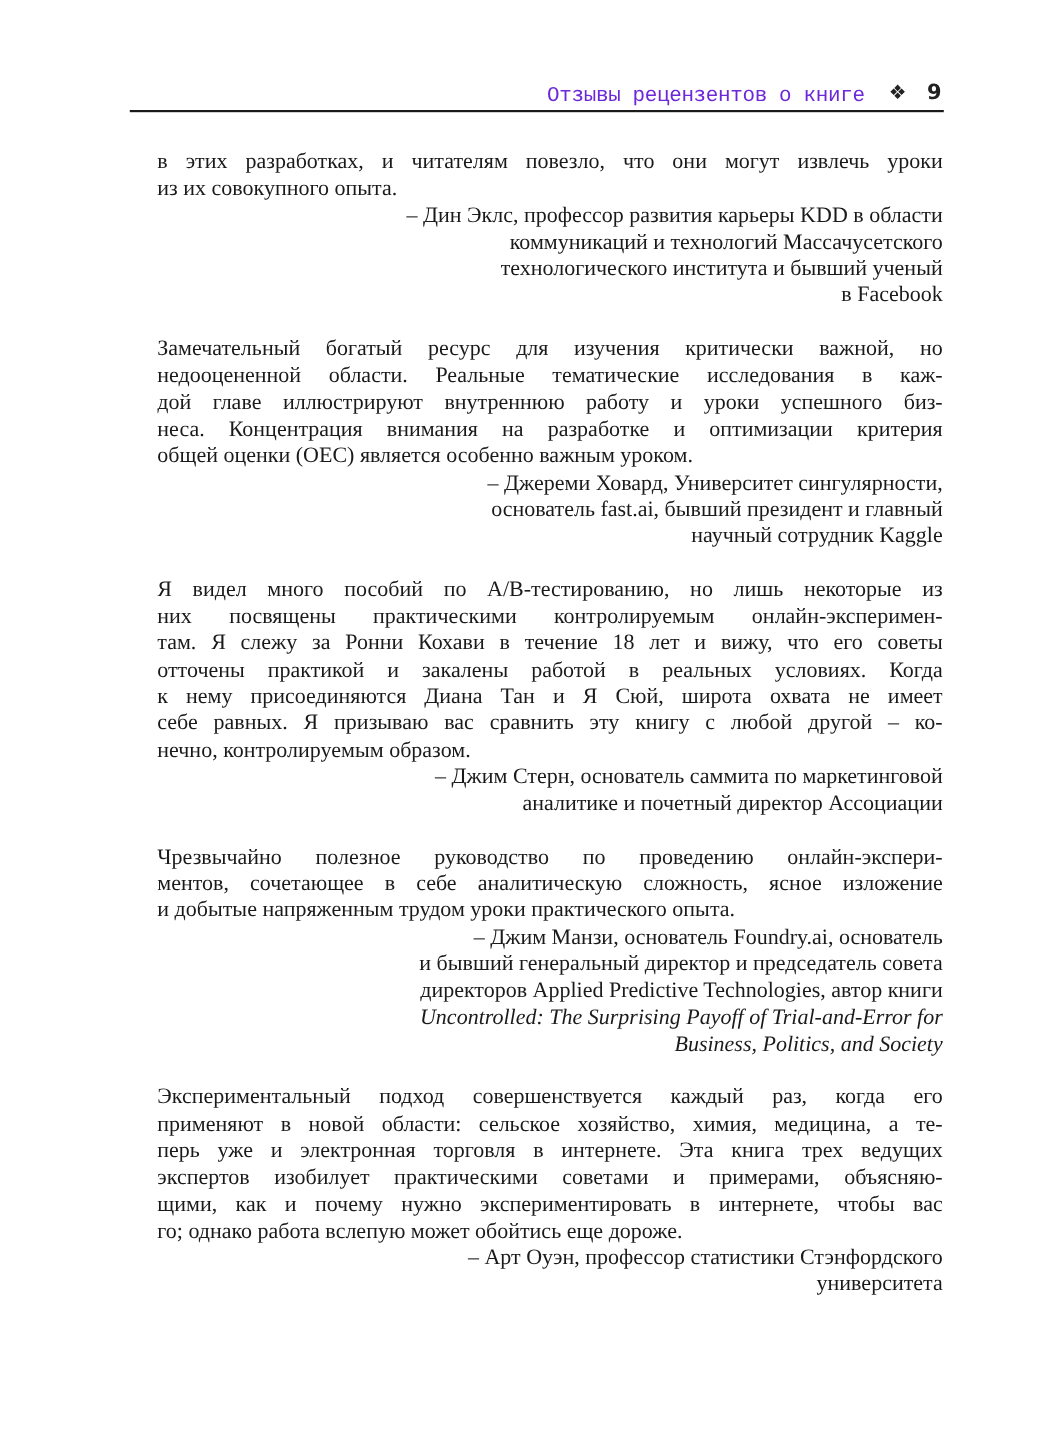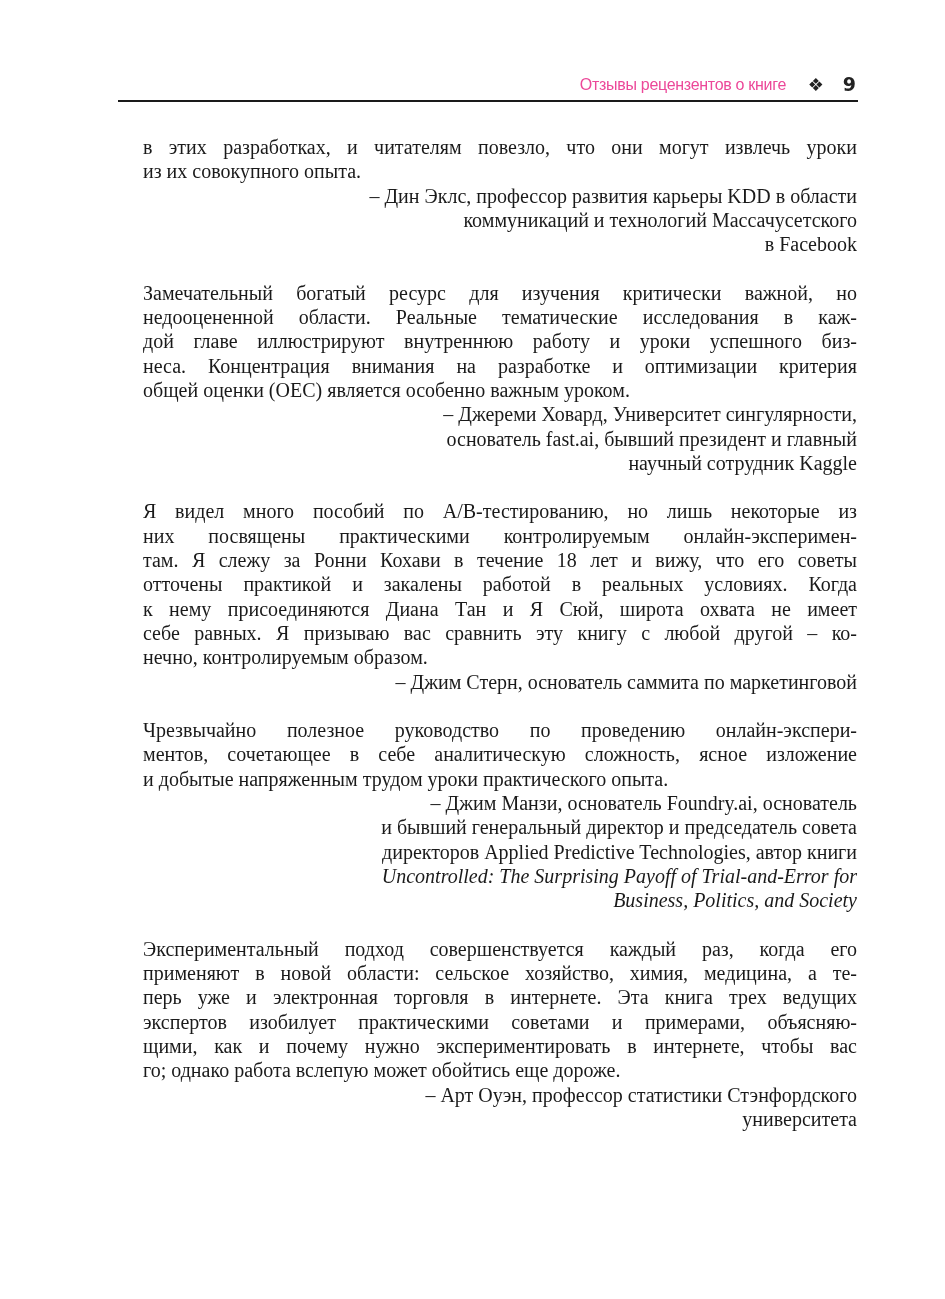--- a/index.html
+++ b/index.html
@@ -19,24 +19,24 @@
       left: 118px;
       top: 72px;
       width: 740px;
       height: 28px;
       border-bottom: 2px solid #1a1a1a;
     }
     .header-title {
       position: absolute;
       right: 72px;
       top: 4px;
-      font-family: Liberation Sans, sans-serif;
-      font-size: 16px;
+      font-family: Liberation Mono, monospace;
+      font-size: 19px;
       letter-spacing: -0.3px;
-      color: #ec4899;
+      color: #6d28d9;
       white-space: nowrap;
     }
     .header-orn {
       position: absolute;
       right: 34px;
       top: 2px;
       font-family: "DejaVu Sans", sans-serif;
       font-size: 18px;
       color: #222;
     }
@@ -92,20 +92,21 @@
   <span class="header-page">9</span>
 </div>
 
 <div class="content">
 
   <div class="quote">
     <span class="line justify">в этих разработках, и читателям повезло, что они могут извлечь уроки</span>
     <span class="line left">из их совокупного опыта.</span>
     <span class="line right">– Дин Эклс, профессор развития карьеры KDD в области</span>
     <span class="line right">коммуникаций и технологий Массачусетского</span>
+    <span class="line right">технологического института и бывший ученый</span>
     <span class="line right">в Facebook</span>
   </div>
 
   <div class="quote">
     <span class="line justify">Замечательный богатый ресурс для изучения критически важной, но</span>
     <span class="line justify">недооцененной области. Реальные тематические исследования в каж-</span>
     <span class="line justify">дой главе иллюстрируют внутреннюю работу и уроки успешного биз-</span>
     <span class="line justify">неса. Концентрация внимания на разработке и оптимизации критерия</span>
     <span class="line left">общей оценки (OEC) является особенно важным уроком.</span>
     <span class="line right">– Джереми Ховард, Университет сингулярности,</span>
@@ -115,20 +116,21 @@
 
   <div class="quote">
     <span class="line justify">Я видел много пособий по A/B-тестированию, но лишь некоторые из</span>
     <span class="line justify">них посвящены практическими контролируемым онлайн-эксперимен-</span>
     <span class="line justify">там. Я слежу за Ронни Кохави в течение 18 лет и вижу, что его советы</span>
     <span class="line justify">отточены практикой и закалены работой в реальных условиях. Когда</span>
     <span class="line justify">к нему присоединяются Диана Тан и Я Сюй, широта охвата не имеет</span>
     <span class="line justify">себе равных. Я призываю вас сравнить эту книгу с любой другой – ко-</span>
     <span class="line left">нечно, контролируемым образом.</span>
     <span class="line right">– Джим Стерн, основатель саммита по маркетинговой</span>
+    <span class="line right">аналитике и почетный директор Ассоциации</span>
   </div>
 
   <div class="quote">
     <span class="line justify">Чрезвычайно полезное руководство по проведению онлайн-экспери-</span>
     <span class="line justify">ментов, сочетающее в себе аналитическую сложность, ясное изложение</span>
     <span class="line left">и добытые напряженным трудом уроки практического опыта.</span>
     <span class="line right">– Джим Манзи, основатель Foundry.ai, основатель</span>
     <span class="line right">и бывший генеральный директор и председатель совета</span>
     <span class="line right">директоров Applied Predictive Technologies, автор книги</span>
     <span class="line right italic">Uncontrolled: The Surprising Payoff of Trial-and-Error for</span>

